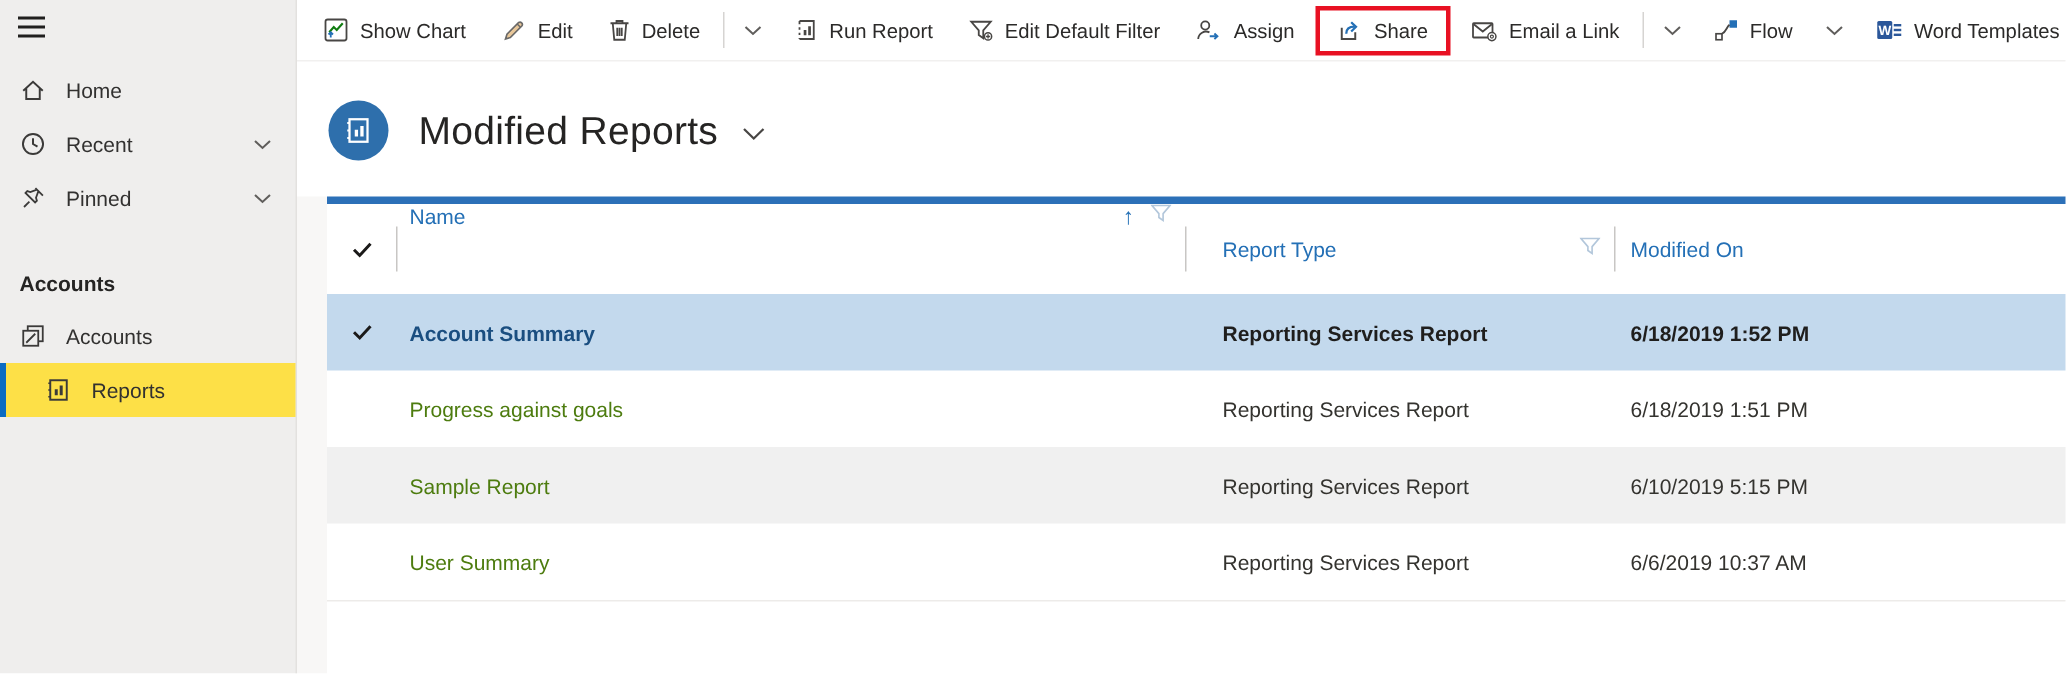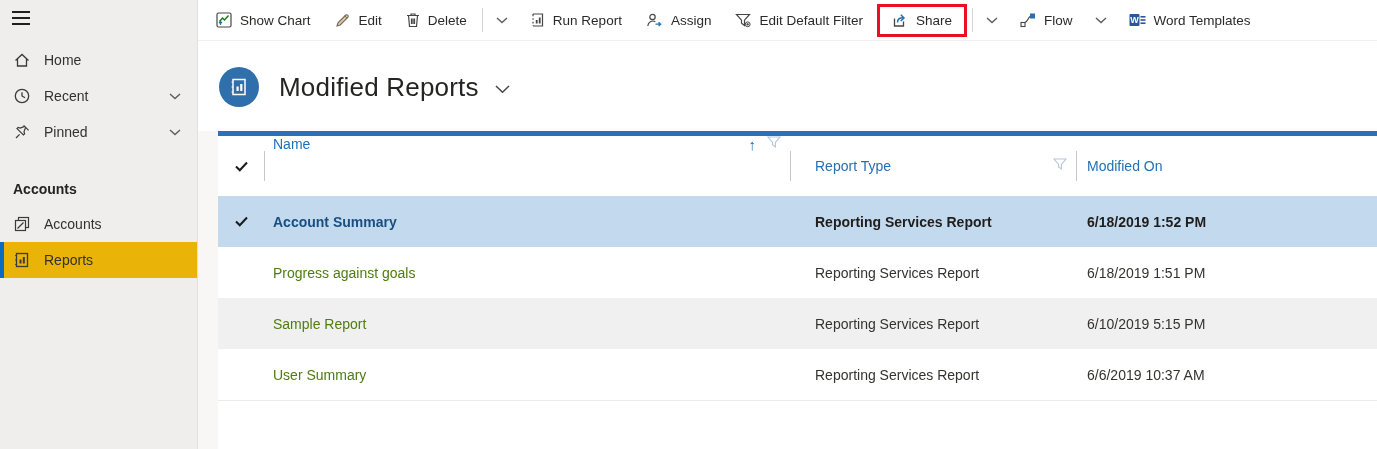--- a/index.html
+++ b/index.html
@@ -24,21 +24,21 @@
     box-sizing:border-box;
   }
   .nav-item .ic { width:18px; height:18px; display:flex; align-items:center; justify-content:center; }
   .nav-item .chev { margin-left:auto; margin-right:16px; display:flex; }
   .nav-first { margin-top:6px; }
   .group-hdr {
     margin-top:28px; height:22px; padding-left:13px;
     font-weight:700; font-size:14px; color:#252423; display:flex; align-items:center;
   }
   .group-gap { margin-top:6px; }
-  .nav-item.selected { background:#eab308; border-left:4px solid #0b6bc2; padding-left:9px; }
+  .nav-item.selected { background:#fde047; border-left:4px solid #0b6bc2; padding-left:26px; }
 
   
   .main { flex:1; display:flex; flex-direction:column; background:#fff; position:relative; }
   .gutter { position:absolute; left:0; top:131px; bottom:0; width:20px; background:#f8f7f6; }
 
   
   .toolbar {
     height:40px; display:flex; align-items:center; padding-left:6px;
     border-bottom:1px solid #f1f0ef; white-space:nowrap; overflow:hidden;
   }
@@ -211,53 +211,64 @@
               <path d="M3 2 v2.2 M3 6.2 v1.6 M3 9.8 v1.6 M3 13.4 v.6" stroke="#484644" stroke-width="1.2"></path>
               <rect x="5.8" y="8" width="1.8" height="3.5" fill="#484644"></rect>
               <rect x="8.8" y="5.5" width="1.8" height="6" fill="#484644"></rect>
             </svg>
         </span>
         <span>Run Report</span>
       </div>
 
       <div class="tb-item">
         <span class="ic">
+          <svg width="16" height="16">
+              <path d="M1.5 2.5 h13 l-5 5.7 v5.3 l-3 -2.2 v-3.1 Z" fill="none" stroke="#484644" stroke-width="1.2"></path>
+              <circle cx="12.7" cy="12.3" r="2.4" fill="#ffffff" stroke="#484644" stroke-width="1"></circle>
+              <path d="M12.7 10.9 v2.8 M11.3 12.3 h2.8" stroke="#484644" stroke-width=".9"></path>
+            </svg>
+        </span>
+        <span>Edit Default Filter</span>
+      </div>
+
+      <div class="tb-item">
+        <span class="ic">
           <svg width="17" height="16">
               <circle cx="6.5" cy="5" r="2.7" fill="none" stroke="#484644" stroke-width="1.2"></circle>
               <path d="M1.8 14 a5.2 5.2 0 0 1 7.5 -4.4" fill="none" stroke="#484644" stroke-width="1.2"></path>
               <path d="M9.5 12.2 h5 M12.6 10.3 l2 1.9 -2 1.9" fill="none" stroke="#2470b6" stroke-width="1.3"></path>
             </svg>
         </span>
         <span>Assign</span>
-      </div>
-
-      <div class="tb-item">
-        <span class="ic">
-          <svg width="16" height="16">
-              <path d="M1.5 2.5 h13 l-5 5.7 v5.3 l-3 -2.2 v-3.1 Z" fill="none" stroke="#484644" stroke-width="1.2"></path>
-              <circle cx="12.7" cy="12.3" r="2.4" fill="#ffffff" stroke="#484644" stroke-width="1"></circle>
-              <path d="M12.7 10.9 v2.8 M11.3 12.3 h2.8" stroke="#484644" stroke-width=".9"></path>
-            </svg>
-        </span>
-        <span>Edit Default Filter</span>
       </div>
 
       <div class="redbox">
         <div class="tb-item">
           <span class="ic">
             <svg width="16" height="16">
                 <path d="M2.5 6.5 V14 H11.5 V9.5" fill="none" stroke="#484644" stroke-width="1.3"></path>
                 <path d="M5.5 10.5 C5.5 7.5 7.5 5.8 11 5.8" fill="none" stroke="#2470b6" stroke-width="1.5"></path>
                 <path d="M8.8 2.8 L12 5.9 L8.8 9" fill="none" stroke="#2470b6" stroke-width="1.5"></path>
               </svg>
           </span>
           <span>Share</span>
         </div>
       </div>
 
+      <div class="tb-item">
+        <span class="ic">
+          <svg width="17" height="16">
+              <rect x="1" y="3.5" width="13" height="9.5" rx=".5" fill="none" stroke="#484644" stroke-width="1.2"></rect>
+              <path d="M1.5 4.2 L7.5 9 L13.5 4.2" fill="none" stroke="#484644" stroke-width="1.2"></path>
+              <circle cx="13.6" cy="12.4" r="2.7" fill="#ffffff" stroke="#484644" stroke-width="1"></circle>
+              <circle cx="13.6" cy="12.4" r="1" fill="none" stroke="#484644" stroke-width=".8"></circle>
+            </svg>
+        </span>
+        <span>Email a Link</span>
+      </div>
 
       <div class="tb-sep"></div>
       <div class="tb-chev">
         <svg width="12" height="7">
             <path d="M1 1 L6 5.6 L11 1" fill="none" stroke="#605e5c" stroke-width="1.4"></path>
           </svg>
       </div>
 
       <div class="tb-item">
         <span class="ic">

